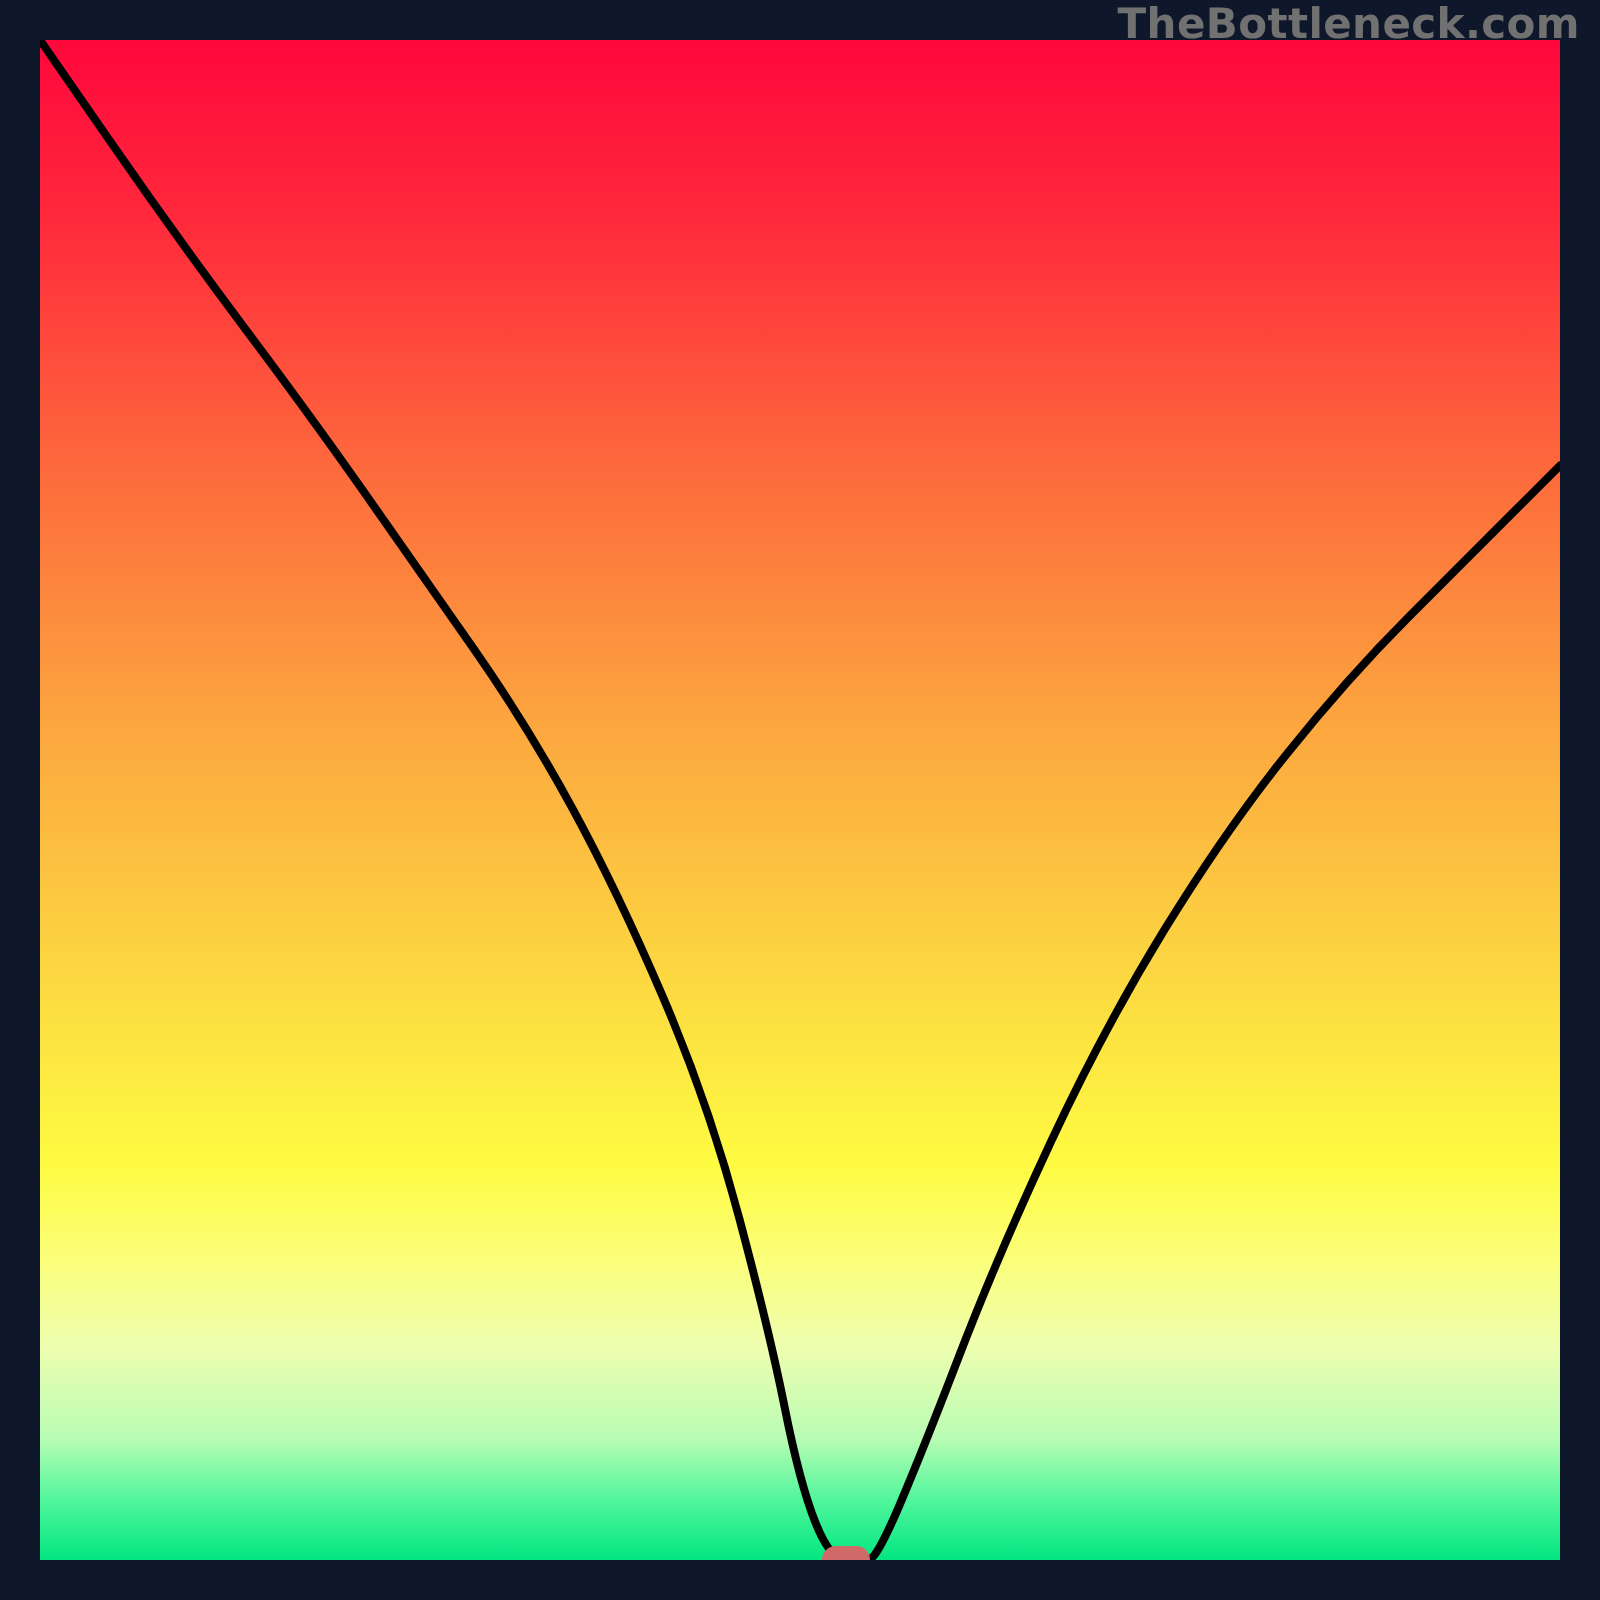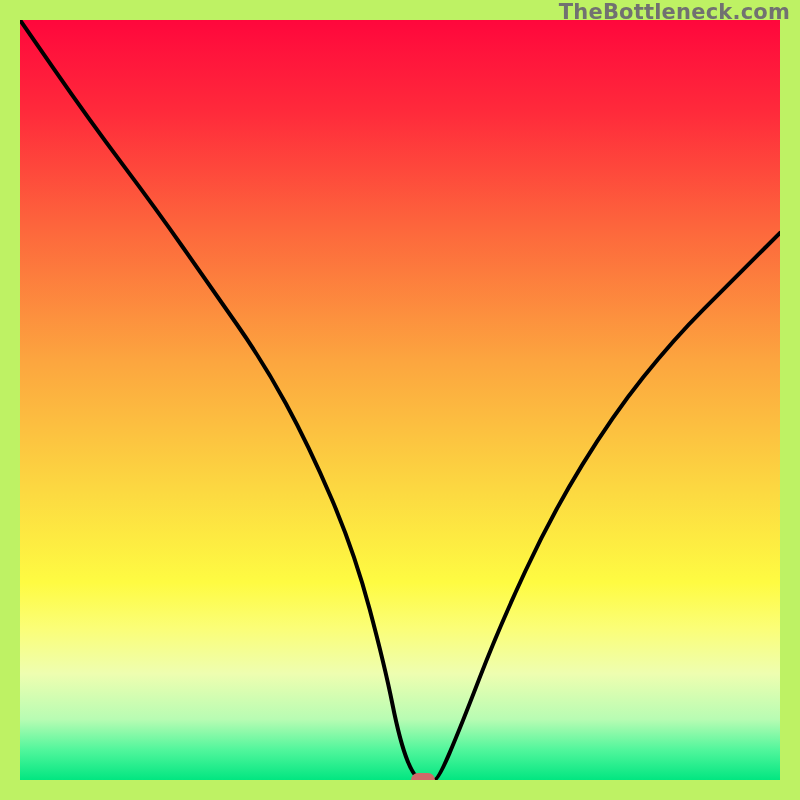--- a/index.html
+++ b/index.html
@@ -7,21 +7,21 @@
     padding: 0;
     width: 800px;
     height: 800px;
     background: #000;
     overflow: hidden;
   }
   .stage {
     position: relative;
     width: 800px;
     height: 800px;
-    background: #bef264;
+    background: #0f172a;
   }
   .plot {
     position: absolute;
     left: 20px;
     top: 20px;
     width: 760px;
     height: 760px;
     overflow: hidden;
   }
   .gradient {

